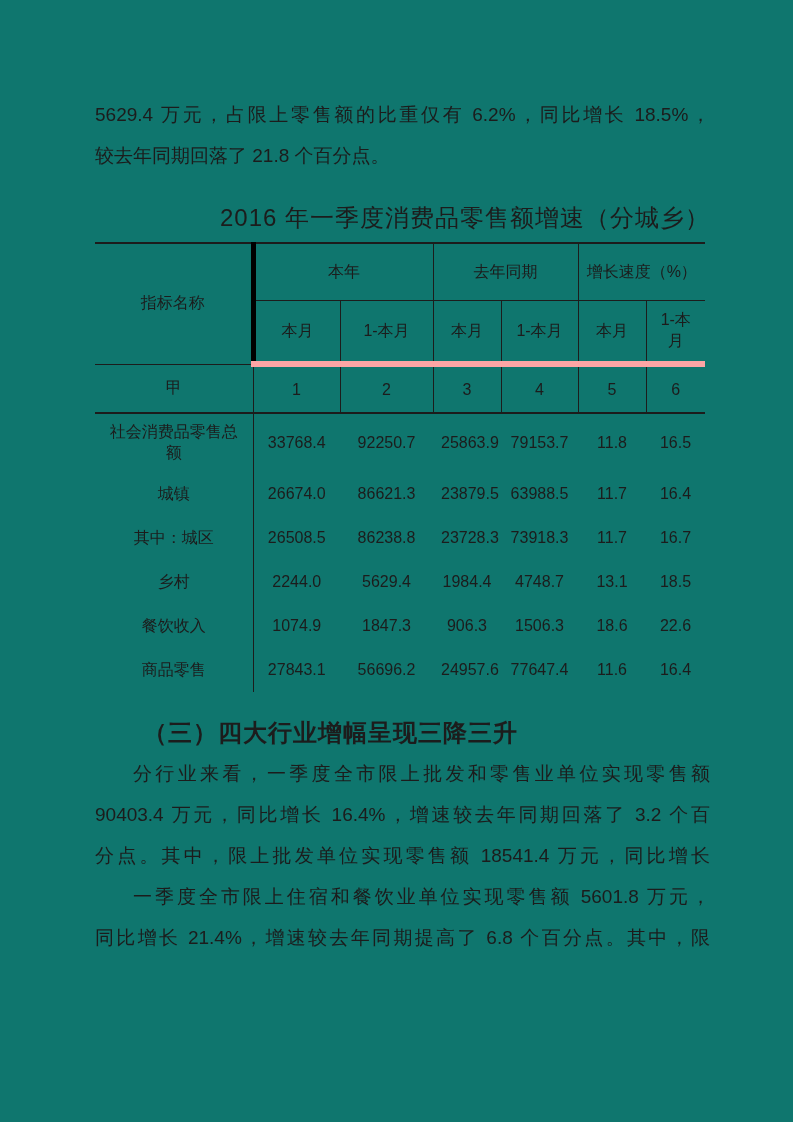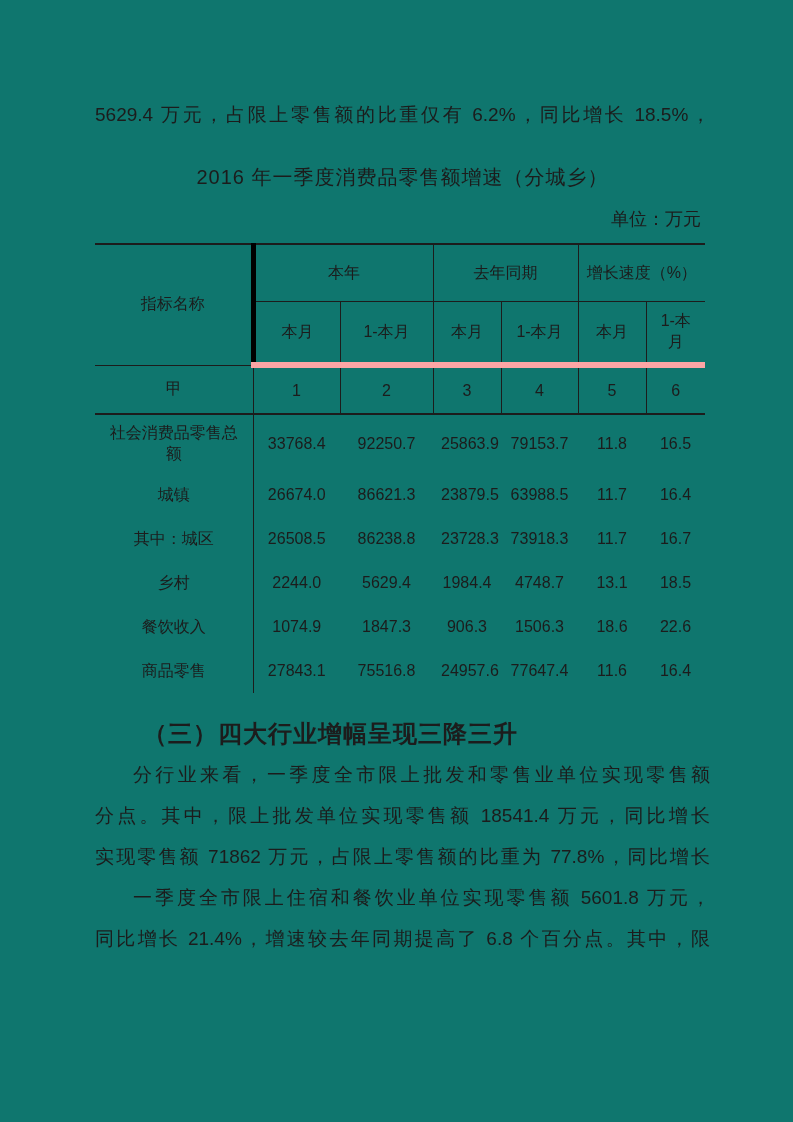--- a/index.html
+++ b/index.html
@@ -27,24 +27,24 @@
     text-align: left;
   }
   .just {
     text-align: justify;
     text-align-last: justify;
   }
   .ind { text-indent: 2em; }
 
   .tbl-title {
     margin: 21px 0 0 0;
-    font-size: 20px;
+    font-size: 24px;
     font-weight: normal;
     line-height: 42px;
-    text-align: center;
+    text-align: right;
     letter-spacing: 1px;
   }
   .unit {
     width: 610px;
     font-size: 18px;
     line-height: 42px;
     text-align: right;
     padding-right: 4px;
     box-sizing: border-box;
   }
@@ -82,23 +82,23 @@
     letter-spacing: 1px;
   }
 </style>
 </head>
 <body>
 
 <div class="page" style="color: rgb(28, 28, 28);">
   <div class="content">
 
     <p class="line just">5629.4 万元，占限上零售额的比重仅有 6.2%，同比增长 18.5%，</p>
+    <p class="line">较去年同期回落了 21.8 个百分点。</p>
 
     <h3 class="tbl-title">2016 年一季度消费品零售额增速（分城乡）</h3>
-    <div class="unit">单位：万元</div>
 
     <table class="stats">
       <colgroup>
         <col style="width:158px">
         <col style="width:87px">
         <col style="width:93px">
         <col style="width:68px">
         <col style="width:77px">
         <col style="width:68px">
         <col style="width:59px">
@@ -170,32 +170,32 @@
             <td>1074.9</td>
             <td>1847.3</td>
             <td>906.3</td>
             <td>1506.3</td>
             <td>18.6</td>
             <td>22.6</td>
           </tr>
           <tr>
             <td>商品零售</td>
             <td>27843.1</td>
-            <td>75516.8</td>
+            <td>56696.2</td>
             <td>24957.6</td>
             <td>77647.4</td>
             <td>11.6</td>
             <td>16.4</td>
           </tr>
         </tbody>
     </table>
 
     <h4 class="sec-heading">（三）四大行业增幅呈现三降三升</h4>
 
     <p class="line just ind">分行业来看，一季度全市限上批发和零售业单位实现零售额</p>
+    <p class="line just">90403.4 万元，同比增长 16.4%，增速较去年同期回落了 3.2 个百</p>
     <p class="line just">分点。其中，限上批发单位实现零售额 18541.4 万元，同比增长</p>
-    <p class="line just">实现零售额 71862 万元，占限上零售额的比重为 77.8%，同比增长</p>
 
     <p class="line just ind">一季度全市限上住宿和餐饮业单位实现零售额 5601.8 万元，</p>
     <p class="line just">同比增长 21.4%，增速较去年同期提高了 6.8 个百分点。其中，限</p>
 
   </div>
 </div>
 
 </body></html>

